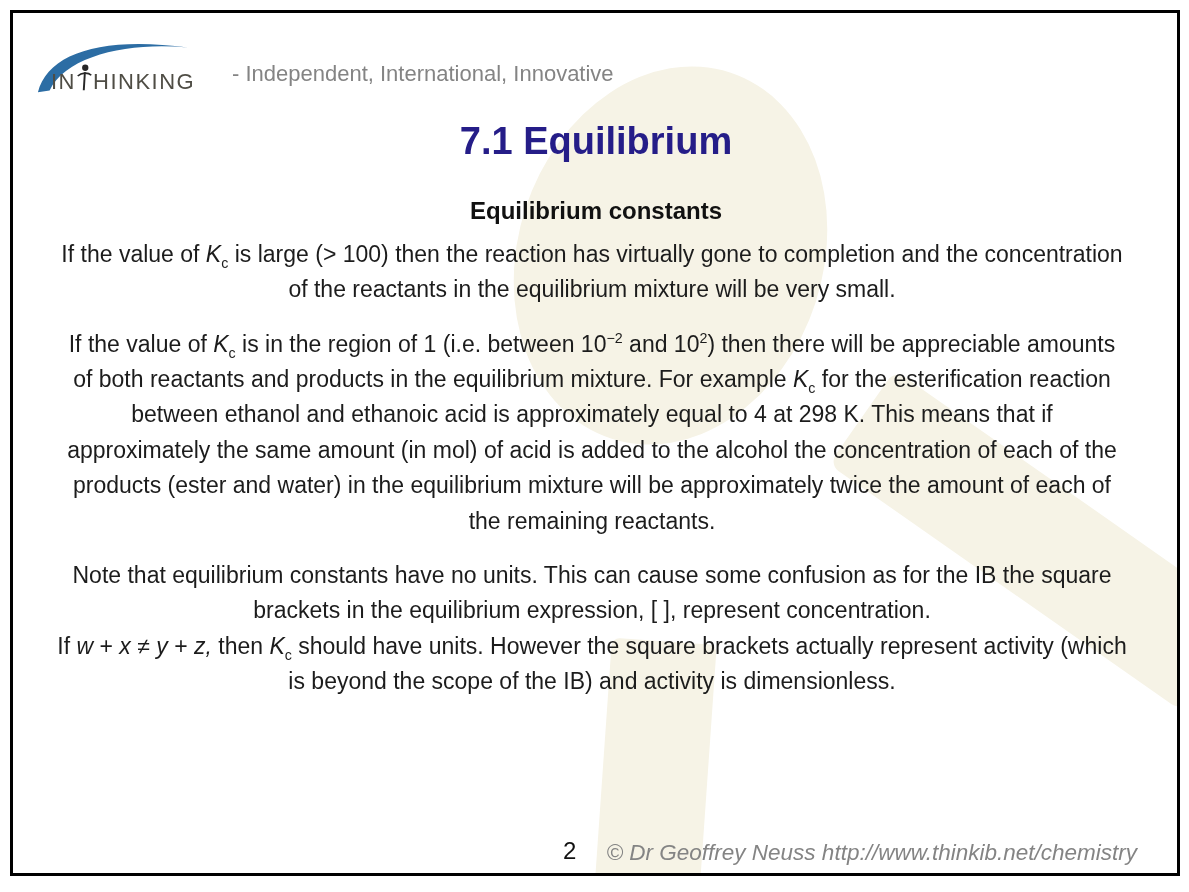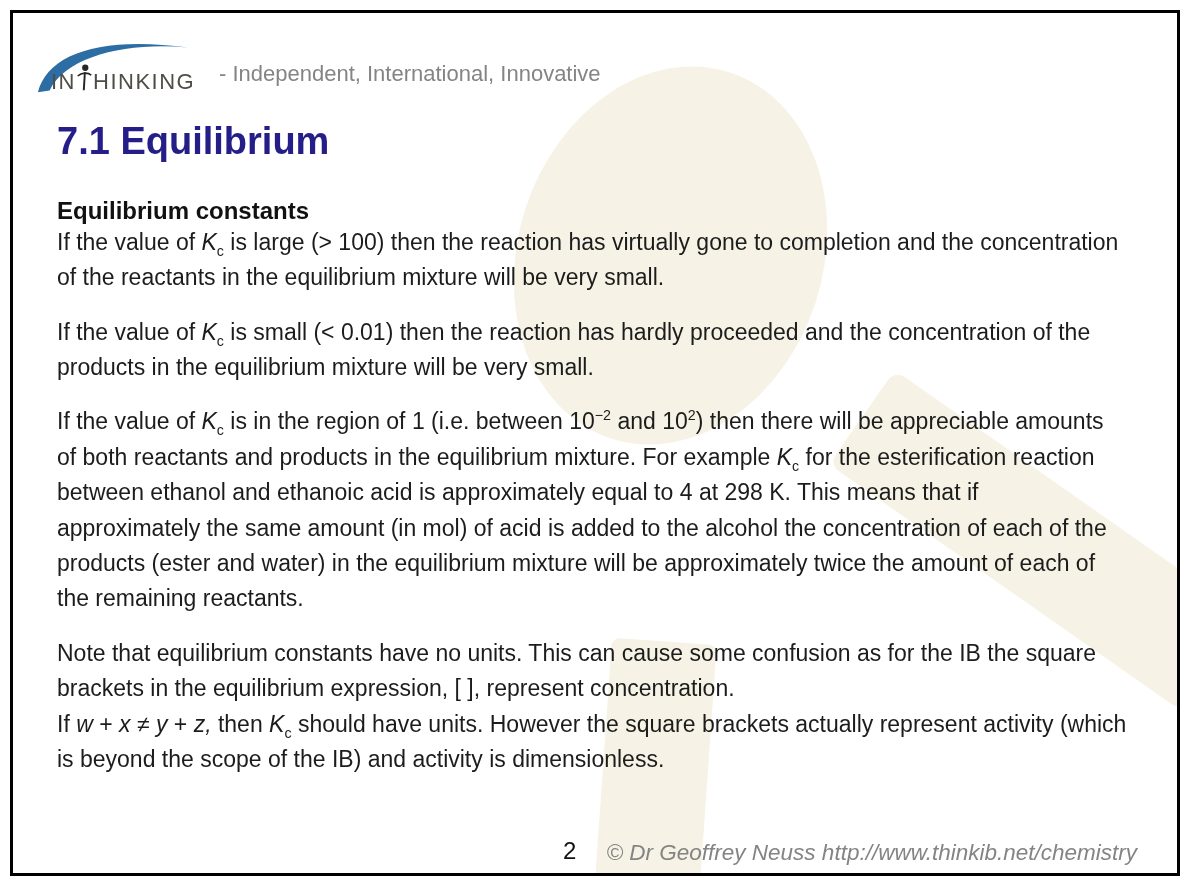--- a/index.html
+++ b/index.html
@@ -9,33 +9,33 @@
   
   .wm{position:absolute;z-index:0;background:var(--wm-color,#f6f3e6);}
   .wm-ellipse{left:505px;top:50px;width:305px;height:385px;border-radius:50%;
     transform:rotate(18deg);}
   .wm-band1{left:810px;top:470px;width:430px;height:115px;transform:rotate(35deg);
     border-radius:12px;}
   .wm-band2{left:590px;top:628px;width:105px;height:255px;transform:rotate(4deg);
     border-radius:8px;}
   .inner{position:relative;z-index:1;height:100%;}
   
-  header{display:flex;align-items:flex-end;gap:16px;padding:24px 0 0 22px;}
+  header{display:flex;align-items:flex-end;gap:29px;padding:24px 0 0 22px;}
   .logo{position:relative;width:168px;height:58px;}
   .logo .swoosh{position:absolute;left:0;top:0;width:156px;height:58px;}
   .brandrow{position:absolute;left:16px;bottom:2px;display:flex;align-items:flex-end;}
   .brand-text{font-size:22px;color:#4f4d45;letter-spacing:1.5px;line-height:1;}
   .person{width:15px;height:33px;margin:0 1px -1px 1px;}
   .tagline{font-size:22px;color:var(--gray,#7e7e7e);
     padding-bottom:8px;white-space:nowrap;}
   
-  .content{padding:0 42px 0 44px;color:#1c1c1c;}
+  .content{padding:0 42px 0 44px;color:#1c1c1c;text-align:center;}
   h1{font-size:38px;font-weight:bold;color:var(--title-color,#251d88);
     margin:26px 0 0 0;line-height:1.1;}
-  h2{font-size:24px;font-weight:bold;color:#111;margin:34px 0 0 0;}
+  h2{font-size:24px;font-weight:bold;color:#111;margin:34px 0 12px 0;}
   .content p{font-size:23px;line-height:1.54;margin:0 8px 19px 0;}
   .content sub{font-size:0.62em;line-height:0;}
   .content sup{font-size:0.62em;line-height:0;}
   
   footer{position:absolute;left:0;right:40px;bottom:4px;height:36px;z-index:1;}
   .pagenum{position:absolute;left:calc(50% - 12px);bottom:4px;font-size:24px;color:#111;}
   .copyright{position:absolute;right:0;bottom:3px;font-size:22.5px;font-style:italic;
     color:var(--gray,#8a8a8a);margin-top:32px;}
 </style>
 </head>
@@ -64,21 +64,20 @@
         </div>
       </div>
       <div class="tagline">- Independent, International, Innovative</div>
     </header>
 
     <div class="content">
       <h1>7.1 Equilibrium</h1>
       <h2>Equilibrium constants</h2>
       <div>
           <p><span>If the value of </span><span style="font-style: italic;">K</span><sub>c</sub><span> is large (&gt; 100) then the reaction has virtually gone to completion and the concentration of the reactants in the equilibrium mixture will be very small.</span></p>
-          <p><span>If the value of </span><span style="font-style: italic;">K</span><sub>c</sub><span> is small (&lt; 0.01) then the reaction has hardly proceeded and the concentration of the products in the equilibrium mixture will be very small.</span></p>
           <p><span>If the value of </span><span style="font-style: italic;">K</span><sub>c</sub><span> is in the region of 1 (i.e. between 10</span><sup>−2</sup><span> and 10</span><sup>2</sup><span>) then there will be appreciable amounts of both reactants and products in the equilibrium mixture. For example </span><span style="font-style: italic;">K</span><sub>c</sub><span> for the esterification reaction between ethanol and ethanoic acid is approximately equal to 4 at 298 K. This means that if approximately the same amount (in mol) of acid is added to the alcohol the concentration of each of the products (ester and water) in the equilibrium mixture will be approximately twice the amount of each of the remaining reactants.</span></p>
           <p><span>Note that equilibrium constants have no units. This can cause some confusion as for the IB the square brackets in the equilibrium expression, [ ], represent concentration.</span><br><span>If </span><span style="font-style: italic;">w</span><span> + </span><span style="font-style: italic;">x</span><span> ≠ </span><span style="font-style: italic;">y</span><span> + </span><span style="font-style: italic;">z,</span><span> then </span><span style="font-style: italic;">K</span><sub>c</sub><span> should have units. However the square brackets actually represent activity (which is beyond the scope of the IB) and activity is dimensionless.</span></p>
         </div>
     </div>
 
     <footer>
       <span class="pagenum">2</span>
       <span class="copyright">© Dr Geoffrey Neuss http://www.thinkib.net/chemistry</span>
     </footer>
   </div>

